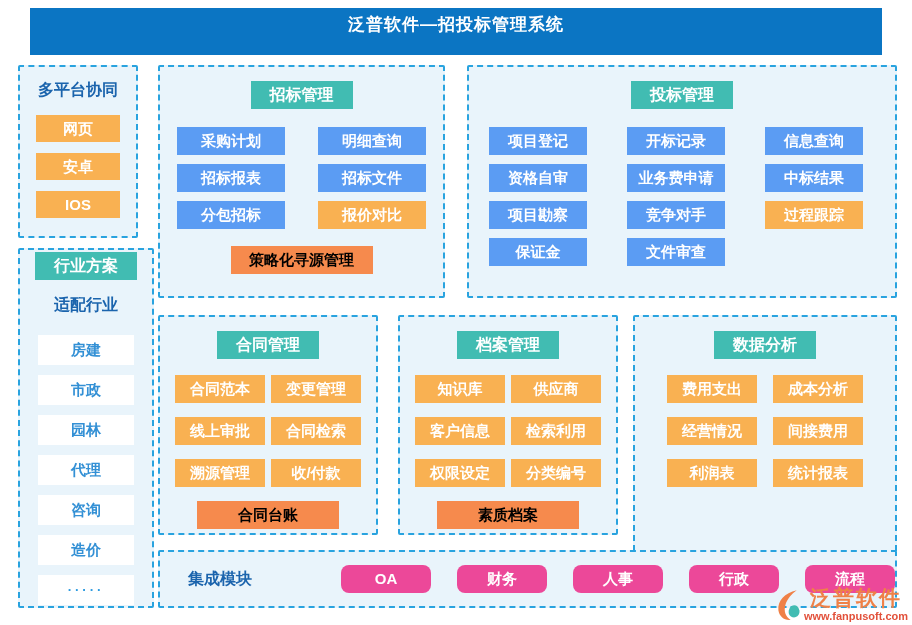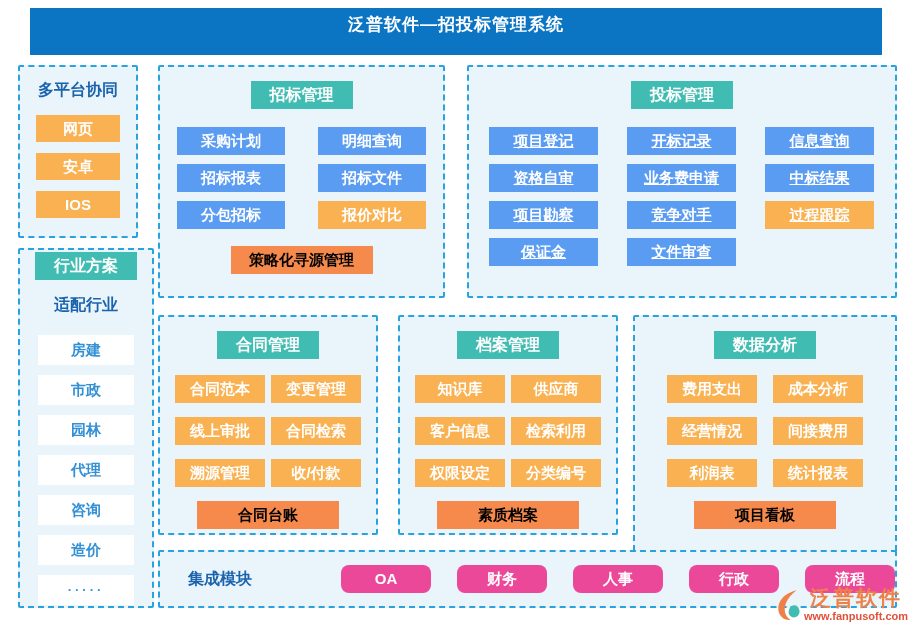--- a/index.html
+++ b/index.html
@@ -56,21 +56,21 @@
 
   .grid-2{
     display:grid;grid-template-columns:108px 108px;justify-content:space-between;
     padding:0 17px;row-gap:9px;margin-top:18px;
   }
   .grid-2 .chip{width:108px;height:28px;line-height:28px;}
   .grid-3{
     display:grid;grid-template-columns:110px 110px 110px;justify-content:space-between;
     padding:0 20px;row-gap:9px;margin-top:18px;
   }
-  .grid-3 .chip{width:109px;height:28px;line-height:28px;text-decoration:underline;}
+  .grid-3 .chip{width:98px;height:28px;line-height:28px;}
   .grid-m{
     display:grid;grid-template-columns:90px 90px;justify-content:space-between;
     padding:0 15px;row-gap:14px;margin-top:16px;
   }
   .p-analysis .grid-m{padding:0 32px;}
   .grid-m .chip{width:90px;height:28px;line-height:28px;}
 
   .footer-wrap{text-align:center;margin-top:17px;}
   .footer-chip{
     display:inline-block;background:#f68a4d;color:#000000;height:28px;
@@ -177,21 +177,20 @@
 <div class="panel p-analysis">
   <div class="tag-wrap"><span class="teal-tag">数据分析</span></div>
   <div class="grid-m">
     <div class="chip chip-lorange">费用支出</div>
     <div class="chip chip-lorange">成本分析</div>
     <div class="chip chip-lorange">经营情况</div>
     <div class="chip chip-lorange">间接费用</div>
     <div class="chip chip-lorange">利润表</div>
     <div class="chip chip-lorange">统计报表</div>
   </div>
-  <div class="footer-wrap"><span class="footer-chip">项目看板</span></div>
 </div>
 
 <div class="panel p-integration">
   <div class="integration-label">集成模块</div>
   <div class="integration-btns">
     <div class="chip chip-teal">OA</div>
     <div class="chip chip-teal">财务</div>
     <div class="chip chip-teal">人事</div>
     <div class="chip chip-teal">行政</div>
     <div class="chip chip-teal">流程</div>

